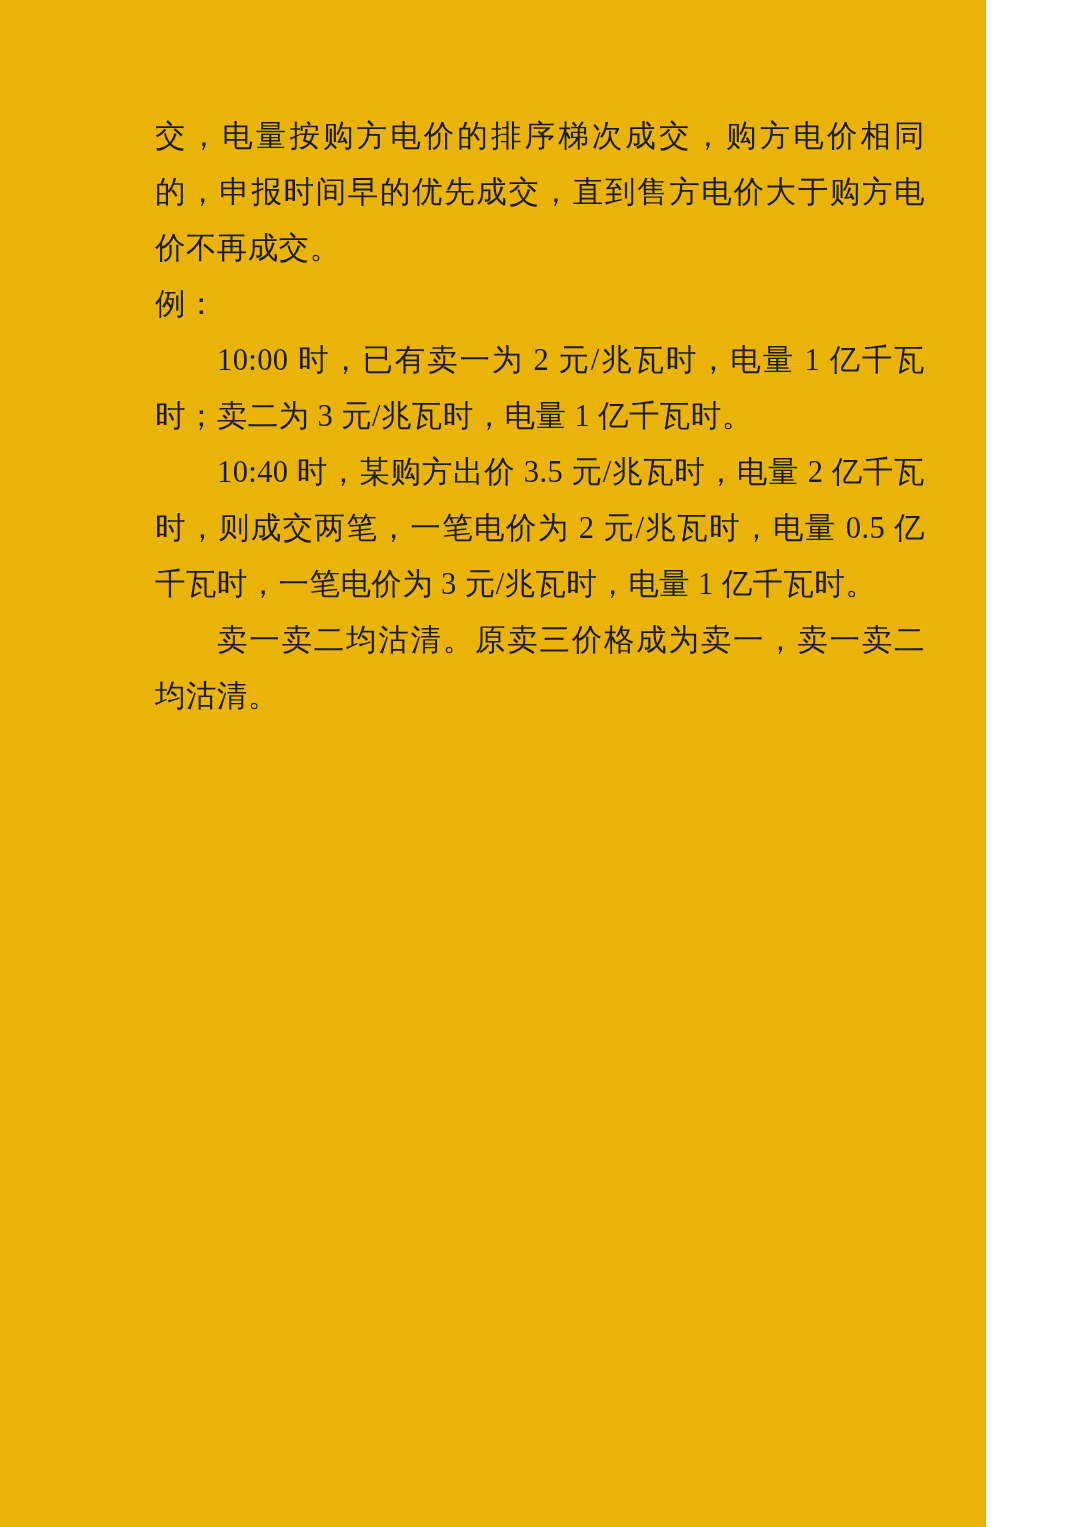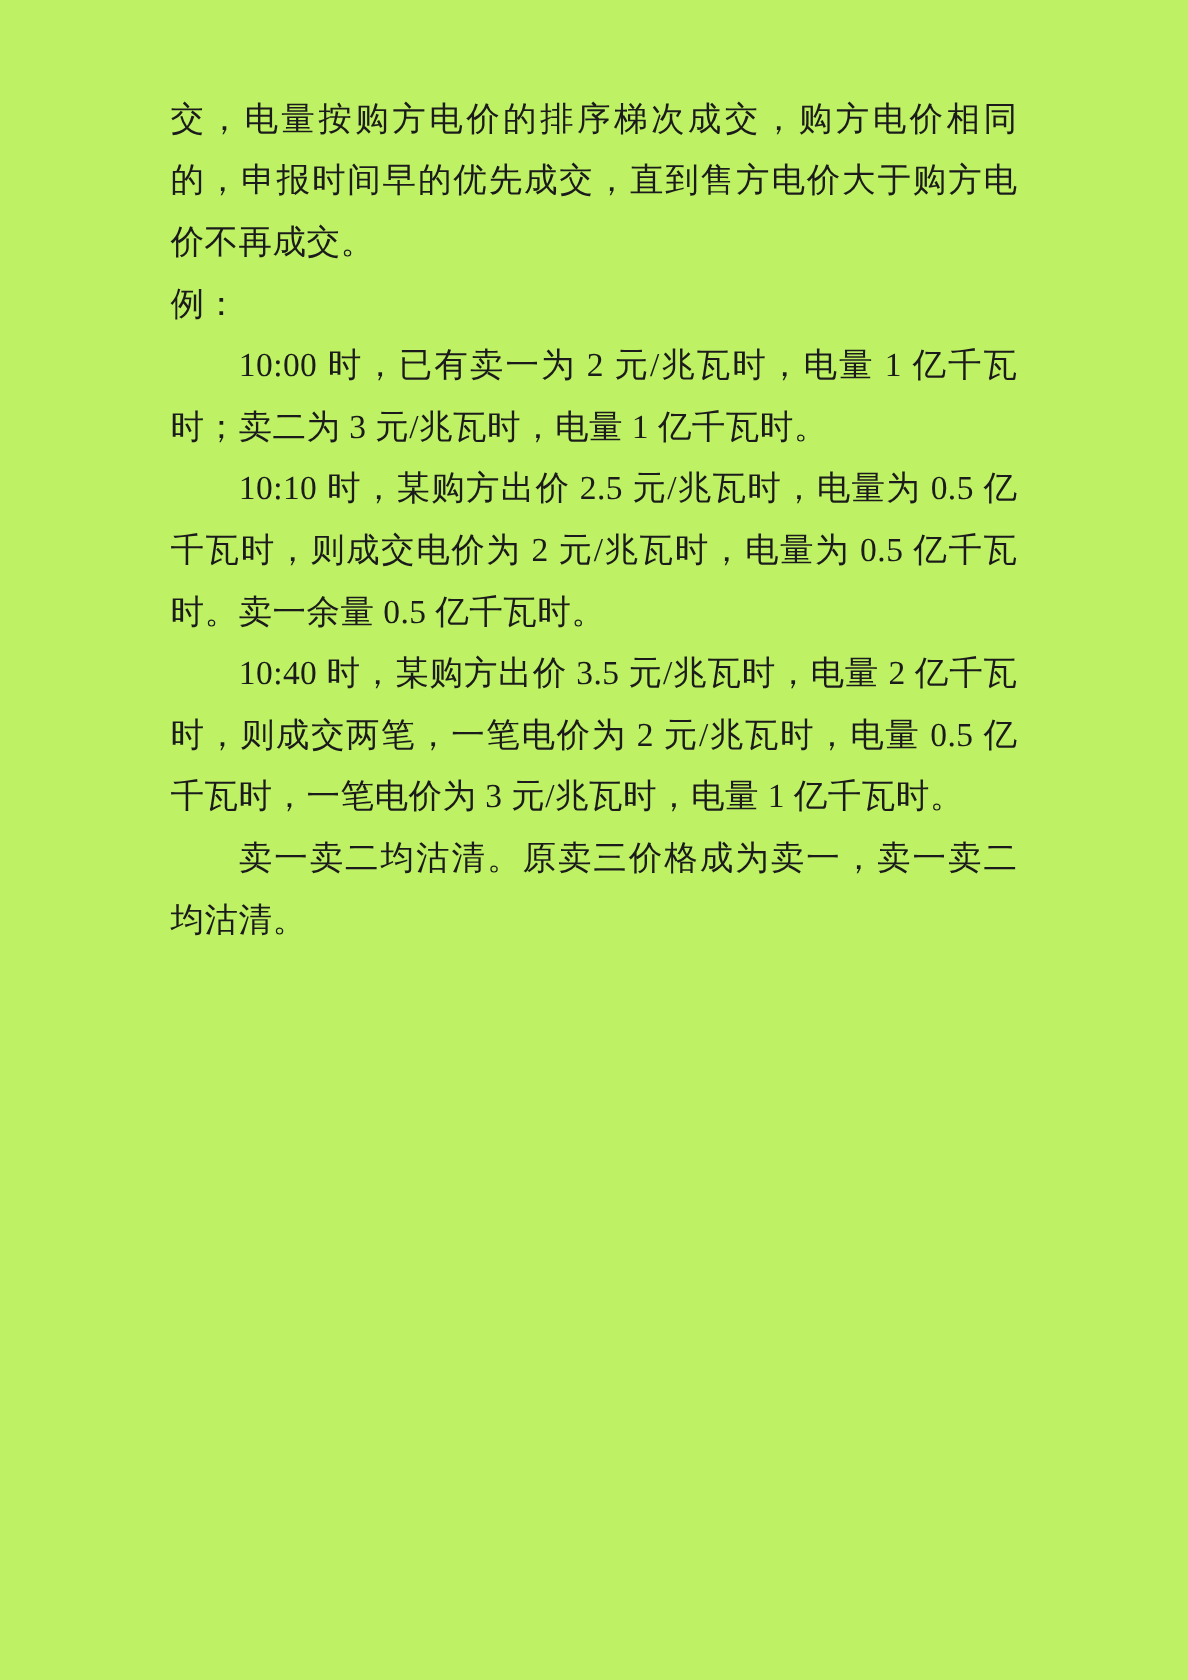--- a/index.html
+++ b/index.html
@@ -10,24 +10,24 @@
   body {
     width: 1080px;
     height: 1527px;
     font-family: "Liberation Serif", "DejaVu Serif", serif;
     color: #1a1a1a;
     position: relative;
     overflow: hidden;
   }
   .page {
     box-sizing: border-box;
-    width: 1080px;
+    width: 986px;
     height: 1527px;
-    padding: 80px 155px 60px 155px;
-    background: #bef264;
+    padding: 108px 155px 60px 155px;
+    background: #eab308;
   }
   .doc-body {
     width: 770px;
   }
   .para {
     font-size: 30.5px;
     line-height: 56px;
     letter-spacing: 0.4px;
     text-align: justify;
     text-justify: inter-ideograph;
@@ -44,17 +44,16 @@
   }
 </style>
 </head>
 <body>
 
 <div class="page">
   <div class="doc-body">
     <p class="para no-indent">交，电量按购方电价的排序梯次成交，购方电价相同的，申报时间早的优先成交，直到售方电价大于购方电价不再成交。</p>
     <p class="para no-indent">例：</p>
     <p class="para indent">10:00 时，已有卖一为 2 元/兆瓦时，电量 1 亿千瓦时；卖二为 3 元/兆瓦时，电量 1 亿千瓦时。</p>
-    <p class="para indent">10:10 时，某购方出价 2.5 元/兆瓦时，电量为 0.5 亿千瓦时，则成交电价为 2 元/兆瓦时，电量为 0.5 亿千瓦时。卖一余量 0.5 亿千瓦时。</p>
     <p class="para indent">10:40 时，某购方出价 3.5 元/兆瓦时，电量 2 亿千瓦时，则成交两笔，一笔电价为 2 元/兆瓦时，电量 0.5 亿千瓦时，一笔电价为 3 元/兆瓦时，电量 1 亿千瓦时。</p>
     <p class="para indent">卖一卖二均沽清。原卖三价格成为卖一，卖一卖二均沽清。</p>
   </div>
 </div>
 
 </body></html>

